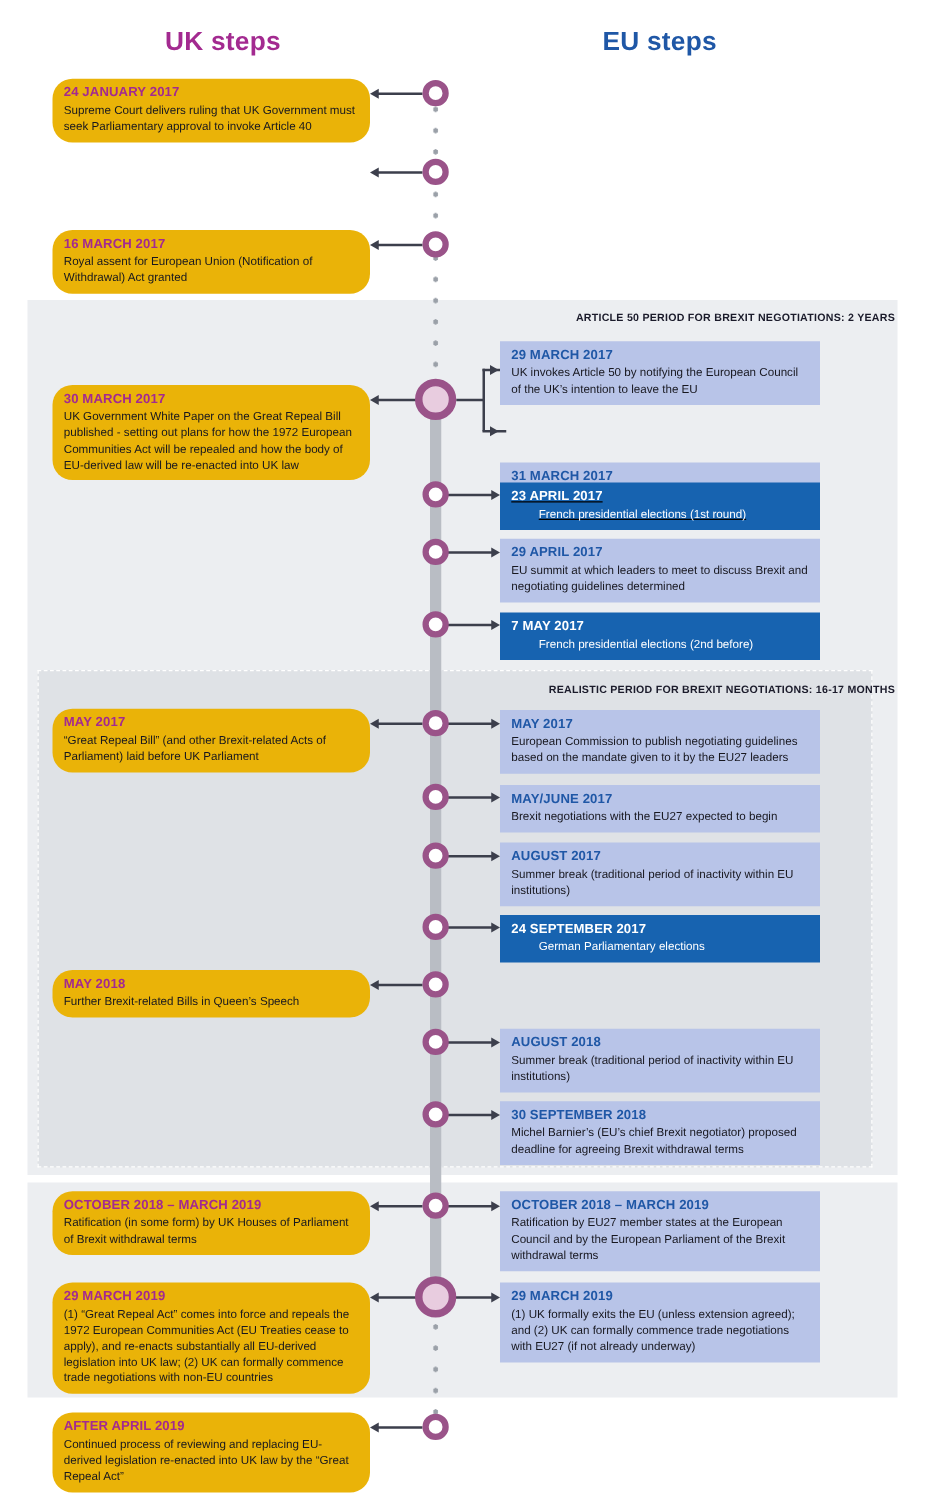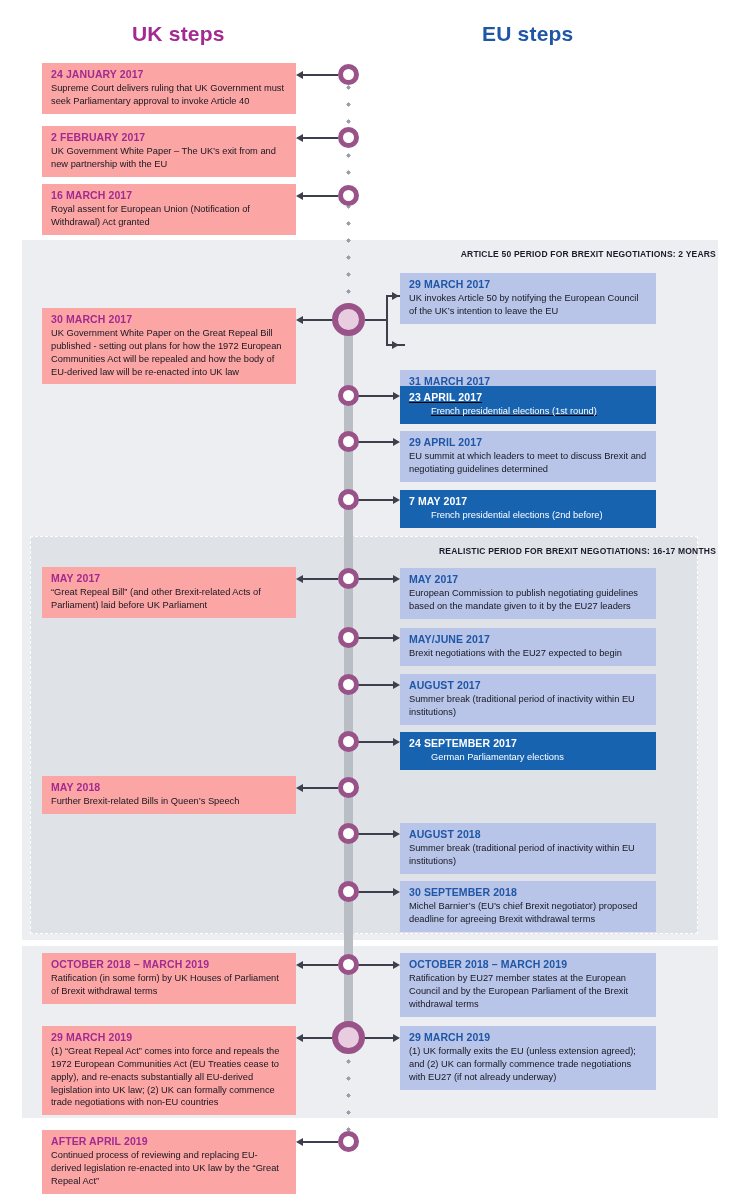--- a/index.html
+++ b/index.html
@@ -146,21 +146,22 @@
   
   .card {
     position: absolute;
     box-sizing: border-box;
     padding: 5px 9px 6px 9px;
     z-index: 6;
   }
   .card.uk {
     left: 42px;
     width: 254px;
-    background: #fca5a5;
+    background: #eab308;
+    border-radius: 16px;
   }
   .card.eu {
     left: 400px;
     width: 256px;
     background: #b8c4e8;
   }
   .card.eu-dark {
     left: 400px;
     width: 256px;
     background: #1763b0;
@@ -283,24 +284,20 @@
   <div class="node small" style="top:823px;"></div>
   <div class="node small" style="top:881px;"></div>
   <div class="node small" style="top:954px;"></div>
   <div class="node large" style="top:1021px;"></div>
   <div class="node small" style="top:1131px;"></div>
 
   <div class="card uk" style="top:63px;">
     <div class="date">24 JANUARY 2017</div>
     <div class="body">Supreme Court delivers ruling that UK Government must seek Parliamentary approval to invoke Article 40</div>
   </div>
-  <div class="card uk" style="top:126px;">
-    <div class="date">2 FEBRUARY 2017</div>
-    <div class="body">UK Government White Paper – The UK’s exit from and new partnership with the EU</div>
-  </div>
   <div class="card uk" style="top:184px;">
     <div class="date">16 MARCH 2017</div>
     <div class="body">Royal assent for European Union (Notification of Withdrawal) Act granted</div>
   </div>
   <div class="card uk" style="top:308px;">
     <div class="date">30 MARCH 2017</div>
     <div class="body">UK Government White Paper on the Great Repeal Bill published - setting out plans for how the 1972 European Communities Act will be repealed and how the body of EU-derived law will be re-enacted into UK law</div>
   </div>
   <div class="card uk" style="top:567px;">
     <div class="date">MAY 2017</div>

